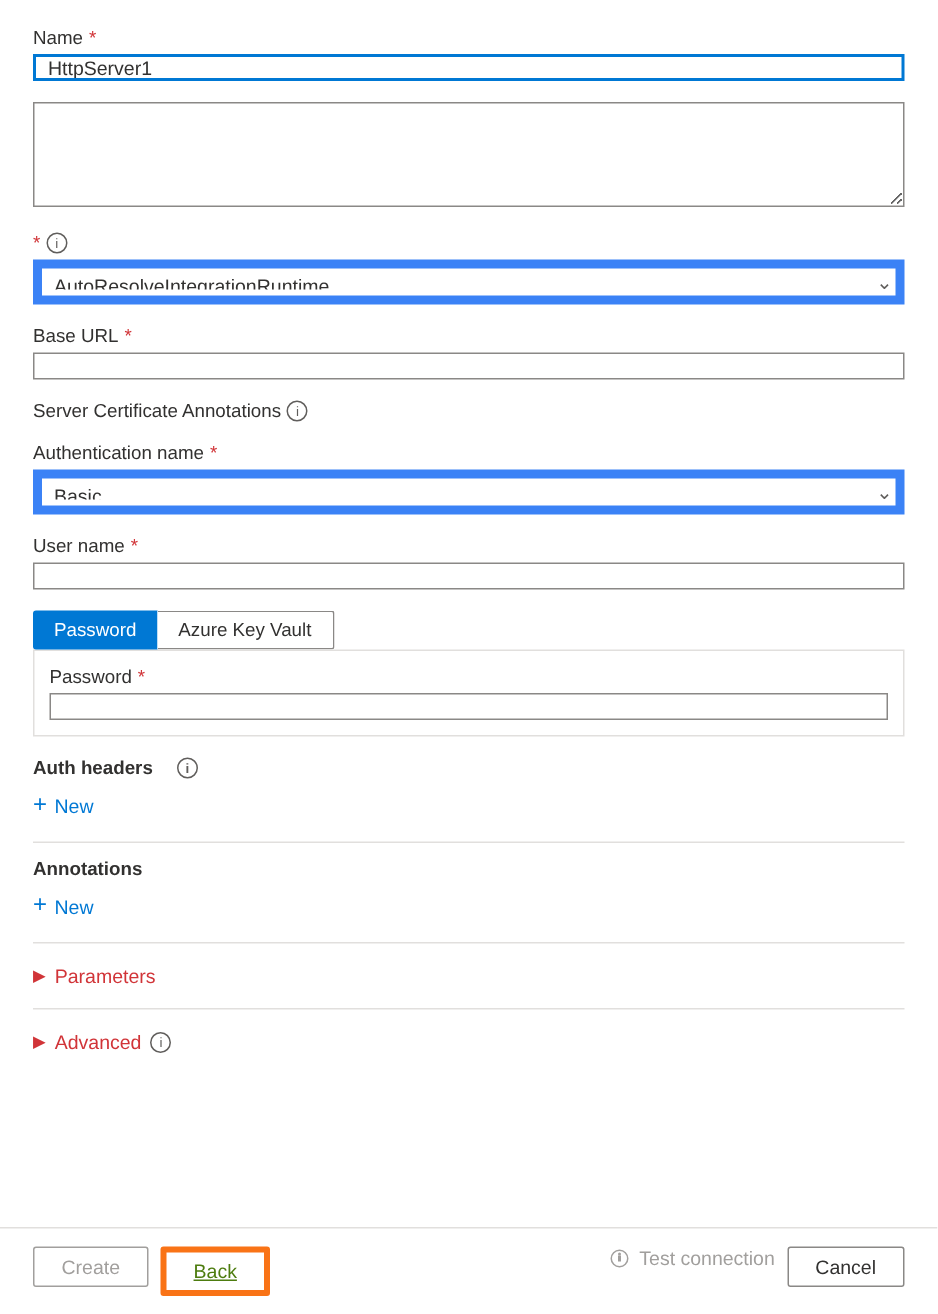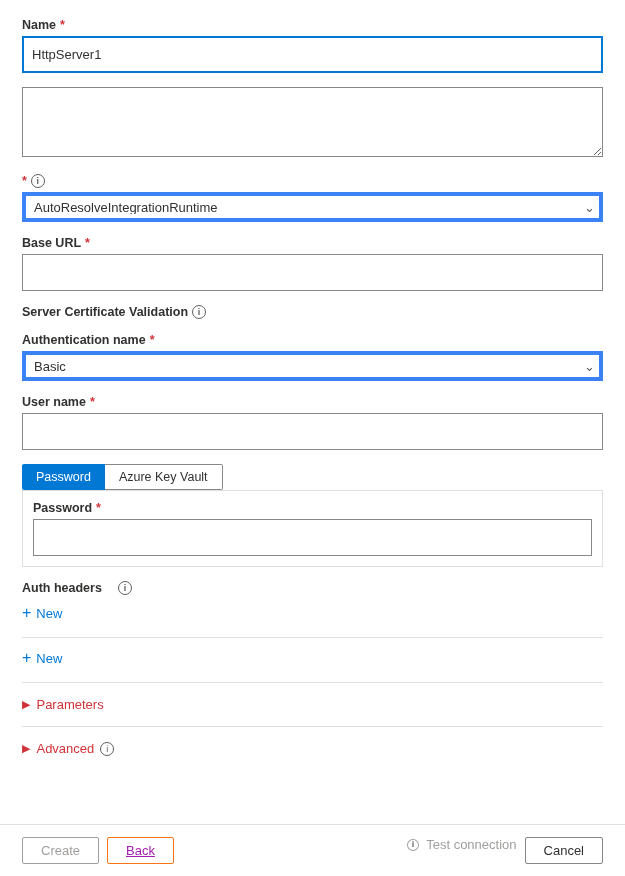--- a/index.html
+++ b/index.html
@@ -25,21 +25,21 @@
       font-size: 17px;
       font-weight: 600;
       color: #323130;
       margin-bottom: 18px;
     }
     .field-group {
       margin-bottom: 14px;
     }
     .field-label {
       font-size: 12.5px;
-      font-weight: 700;
+      font-weight: 400;
       color: #323130;
       margin-bottom: 4px;
       display: flex;
       align-items: center;
       gap: 4px;
     }
     .required-star {
       color: #d13438;
     }
     .info-icon {
@@ -49,21 +49,21 @@
       width: 14px;
       height: 14px;
       border-radius: 50%;
       border: 1px solid #605e5c;
       color: #605e5c;
       font-size: 9px;
       cursor: pointer;
     }
     .text-input {
       width: 100%;
-      height: 37px;
+      height: 18px;
       border: 1px solid #8a8886;
       padding: 4px 8px;
       font-size: 13px;
       color: #323130;
       outline: none;
       background: #fff;
     }
     .text-input.active-blue {
       border: 2px solid #0078d4;
     }
@@ -71,21 +71,21 @@
       height: 70px;
       resize: vertical;
     }
     .select-wrapper {
       position: relative;
       width: 100%;
     }
     .select-field {
       width: 100%;
       height: 30px;
-      border: 4px solid #3b82f6;
+      border: 6px solid #3b82f6;
       padding: 4px 30px 4px 8px;
       font-size: 13px;
       color: #323130;
       background: #fff;
       appearance: none;
       cursor: pointer;
       outline: none;
     }
     .select-chevron {
       position: absolute;
@@ -206,22 +206,22 @@
       cursor: pointer;
       border-radius: 2px;
     }
     .footer-btn.create {
       background: #fff;
       color: #a19f9d;
       border: 1px solid #a19f9d;
     }
     .footer-btn.back {
       background: #fff;
-      color: #a21caf;
-      border: 1px solid #f97316;
+      color: #4d7c0f;
+      border: 4px solid #f97316;
       text-decoration: underline;
     }
     .footer-spacer {
       flex: 1;
     }
     .test-connection-btn {
       display: flex;
       align-items: center;
       gap: 6px;
       background: none;
@@ -271,21 +271,21 @@
     <div class="field-group">
       <div class="field-label">
         <span>Base URL</span>
         <span class="required-star">*</span>
       </div>
       <input class="text-input" type="text" style="">
     </div>
 
     <div class="field-group">
       <div class="field-label">
-        <span>Server Certificate Validation</span>
+        <span>Server Certificate Annotations</span>
         <span class="info-icon">i</span>
       </div>
     </div>
 
     <div class="field-group">
       <div class="field-label">
         <span>Authentication name</span>
         <span class="required-star">*</span>
       </div>
       <div class="select-wrapper">
@@ -325,20 +325,21 @@
       </div>
       <button class="add-new-btn">
         <span class="plus-icon">+</span>
         <span>New</span>
       </button>
     </div>
 
     <hr class="divider">
 
     <div class="field-group">
+      <div class="section-label">Annotations</div>
       <button class="add-new-btn">
         <span class="plus-icon">+</span>
         <span>New</span>
       </button>
     </div>
 
     <hr class="divider">
 
     <div class="collapsible-row">
       <span class="chevron-right">▶</span>

